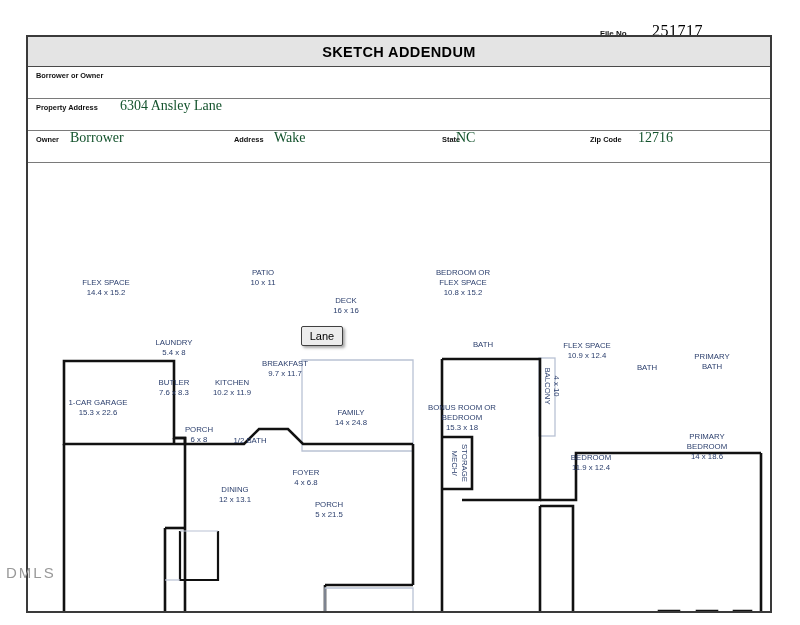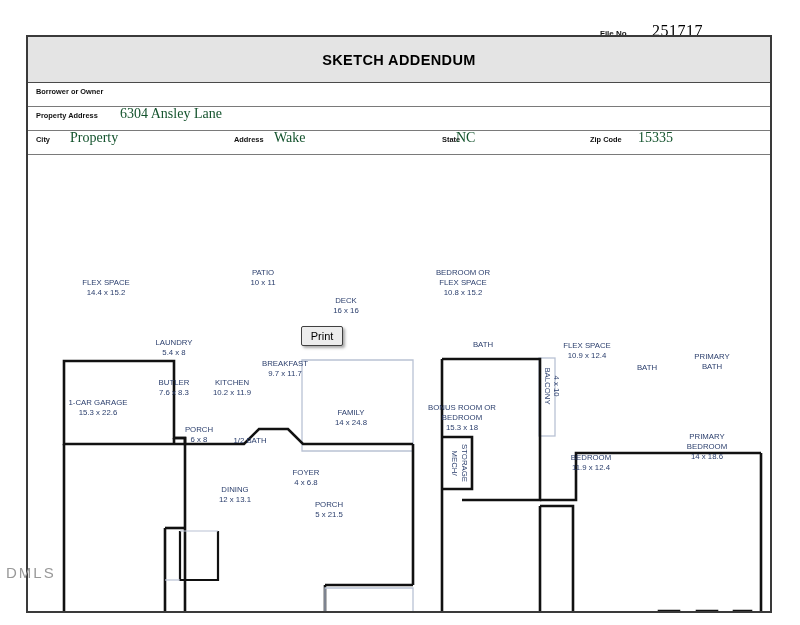--- a/index.html
+++ b/index.html
@@ -10,25 +10,25 @@
   #fileno-line{position:absolute;left:0;top:24px;width:640px;height:22px;padding-left:32px;}
   #fileno-label{position:absolute;left:600px;top:5px;font-size:8px;color:#111;
       font-family:"Liberation Sans",sans-serif;font-weight:600;}
   #fileno-value{position:absolute;left:652px;top:-2px;font-size:16px;color:#000;
       font-family:"Liberation Serif",serif;letter-spacing:.5px;}
 
   
   #sheet{position:absolute;left:26px;top:35px;width:746px;height:578px;
          border:2px solid #3a3a3a;border-top:2px solid #3a3a3a;box-sizing:border-box;
          background:#fff;}
-  #title-band{height:46px;background:#e4e4e4;border-bottom:1px solid #4a4a4a;
+  #title-band{height:30px;background:#e4e4e4;border-bottom:1px solid #4a4a4a;
          display:flex;align-items:center;justify-content:center;box-sizing:border-box;}
   #title-band .t{font-size:14.5px;font-weight:bold;letter-spacing:.4px;color:#000;}
 
-  .frow{height:24px;border-bottom:1px solid #7a7a7a;position:relative;box-sizing:border-box;}
+  .frow{height:32px;border-bottom:1px solid #7a7a7a;position:relative;box-sizing:border-box;}
   .frow.thick{border-bottom:2px solid #2b2b2b;}
   .flab{position:absolute;top:4px;font-size:7.4px;color:#111;font-weight:600;
         font-family:"Liberation Sans",sans-serif;white-space:nowrap;}
   .fval{position:absolute;top:-1px;font-size:14px;color:#14532d;
         font-family:"Liberation Serif",serif;white-space:nowrap;}
 
   
   #sketch{position:absolute;left:0;top:111px;right:0;bottom:0;}
   #sketch svg{display:block;}
 
@@ -66,28 +66,28 @@
     <span class="flab" style="left:8px">Borrower or Owner</span>
     <span class="fval" style="left:90px"></span>
   </div>
 
   <div class="frow">
     <span class="flab" style="left:8px">Property Address</span>
     <span class="fval" style="left:92px">6304 Ansley Lane</span>
   </div>
 
   <div class="frow">
-    <span class="flab" style="left:8px">City</span>
-    <span class="fval" style="left:42px">Property</span>
+    <span class="flab" style="left:8px">Owner</span>
+    <span class="fval" style="left:42px">Borrower</span>
     <span class="flab" style="left:206px">Address</span>
     <span class="fval" style="left:246px">Wake</span>
     <span class="flab" style="left:414px">State</span>
     <span class="fval" style="left:428px">NC</span>
     <span class="flab" style="left:562px">Zip Code</span>
-    <span class="fval" style="left:610px">15335</span>
+    <span class="fval" style="left:610px">12716</span>
   </div>
 
 
   <div id="sketch">
   <svg width="742" height="463" viewBox="0 0 742 463" xmlns="http://www.w3.org/2000/svg">
 
     <g fill="none" stroke="#b9c2d4" stroke-width="1.3">
 
       <path d="M274 212 L385 212 L385 303 L274 303 Z"></path>
 
@@ -260,13 +260,13 @@
       <text class="rlab" x="679" y="291">PRIMARY</text>
       <text class="rlab" x="679" y="301">BEDROOM</text>
       <text class="rlab" x="679" y="311">14 x 18.6</text>
     </g>
   </svg>
   </div>
 </div>
 
 <div id="watermark">DMLS</div>
 
-<div id="print-btn">Print</div>
+<div id="print-btn">Lane</div>
 
 </body></html>

